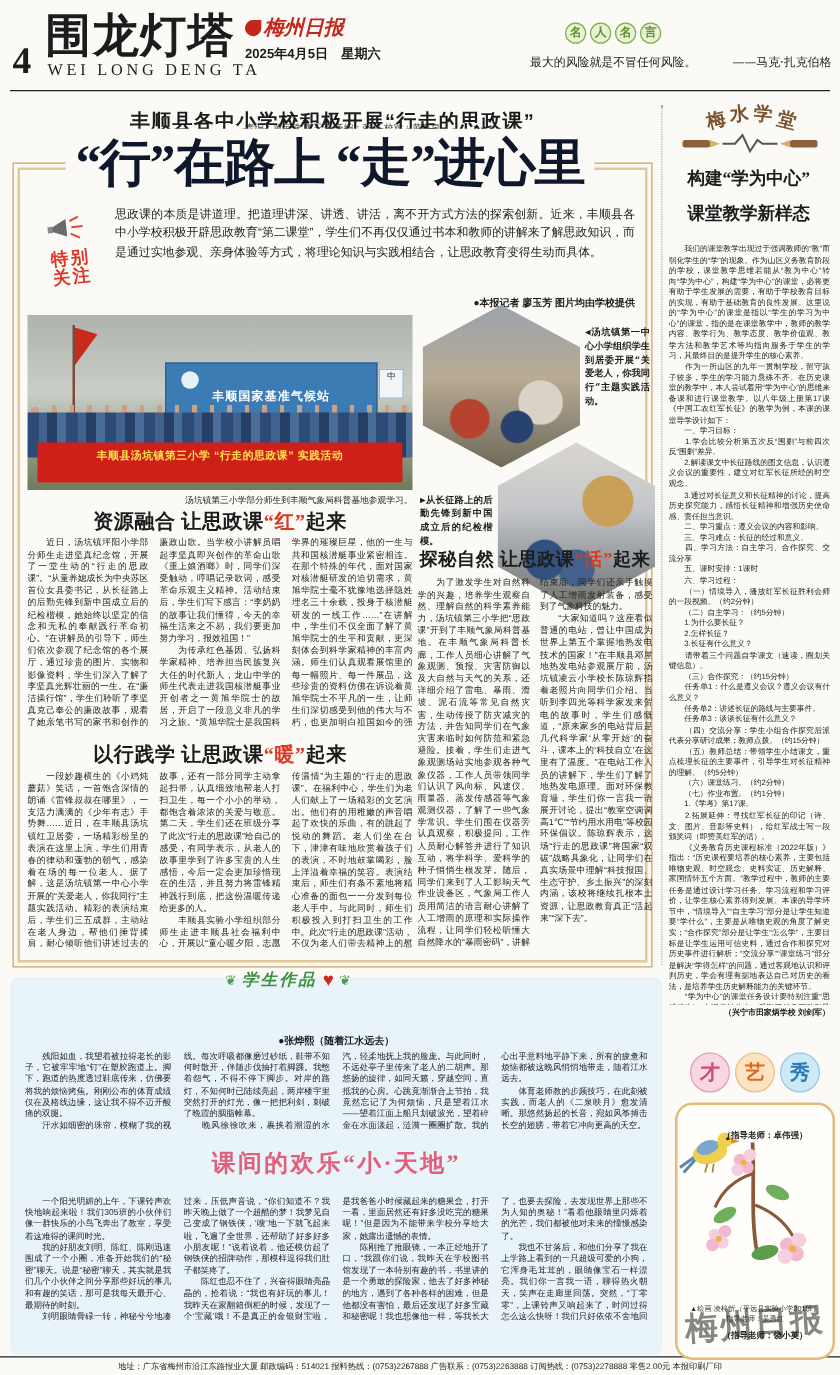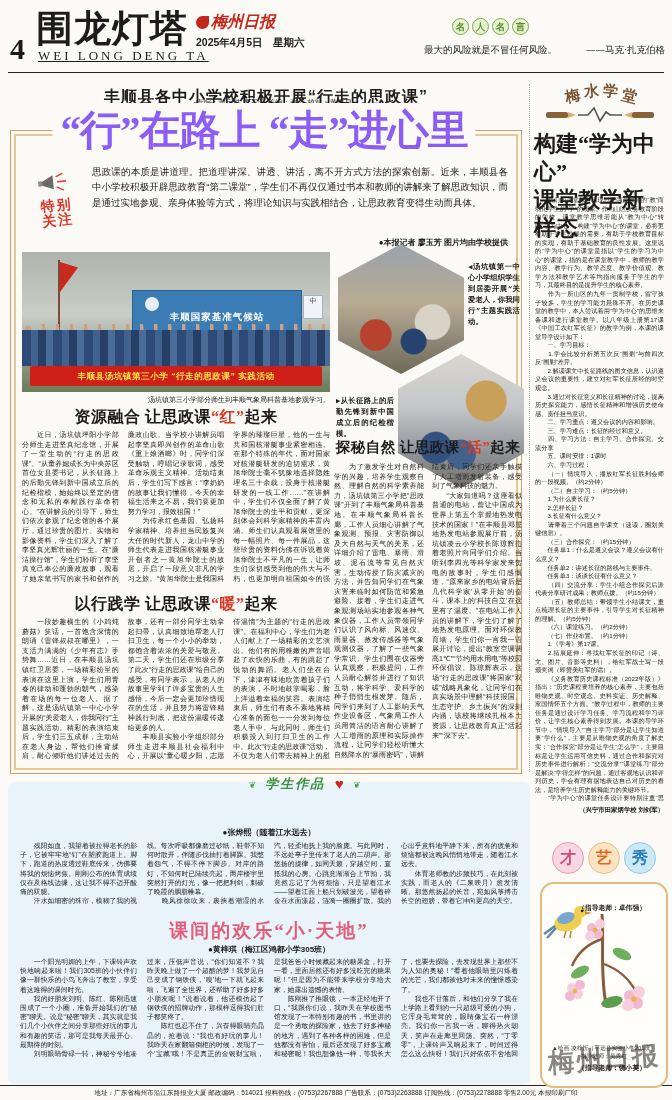--- a/index.html
+++ b/index.html
@@ -2,34 +2,34 @@
 <html><head>
 <meta charset="utf-8">
 <style>
   html,body{margin:0;padding:0;background:#888;}
   .page{position:relative;width:672px;height:1100px;background:#fbfaf6;overflow:hidden;
         font-family:"Liberation Sans","DejaVu Sans",sans-serif;color:#1c1c1c;margin:0 auto;}
   
   .hdr-rule{position:absolute;left:8px;right:8px;top:72px;border-top:1.6px solid #222;}
   .pg-num{position:absolute;left:10px;top:32px;font-size:30px;font-weight:bold;font-family:"Liberation Serif",serif;}
   .mast-cn{position:absolute;left:36px;top:4px;font-size:37px;font-weight:900;letter-spacing:1px;font-family:"Liberation Serif","DejaVu Serif",serif;}
-  .mast-en{position:absolute;left:38px;top:48px;font-size:13px;letter-spacing:3px;font-family:"Liberation Serif",serif;text-decoration:underline;}
+  .mast-en{position:absolute;left:38px;top:48px;font-size:13px;letter-spacing:3px;font-family:"Liberation Serif",serif;}
   .logo{position:absolute;left:196px;top:12px;font-size:16px;font-weight:bold;font-style:italic;color:#c3261a;font-family:"DejaVu Serif",serif;}
   .logo-mark{display:inline-block;width:13px;height:13px;background:#c3261a;border-radius:50% 0 50% 50%;margin-right:2px;vertical-align:-2px;}
   .hdr-date{position:absolute;left:196px;top:36px;font-size:10.5px;font-weight:bold;}
   .hdr-credits{position:absolute;left:196px;top:54px;font-size:7.5px;color:#333;margin-top:44px;}
   .q-badge{position:absolute;left:452px;top:16px;}
   .q-badge span{display:inline-block;width:15px;height:15px;border-radius:50%;background:#e7f2d6;border:1px solid #7fae48;
     color:#5d8f2b;font-size:9.5px;font-weight:bold;line-height:15px;text-align:center;margin-right:3px;}
   .quote{position:absolute;left:424px;top:44px;width:160px;font-size:9.5px;font-family:"DejaVu Serif",serif;}
   .quote-auth{position:absolute;left:586px;top:44px;font-size:9.5px;font-family:"DejaVu Serif",serif;}
   
   .kicker{position:absolute;left:8px;top:87px;width:516px;text-align:center;font-size:16px;font-weight:bold;letter-spacing:1px;z-index:3;}
   .big-title{position:absolute;left:264px;top:103px;transform:translateX(-50%);white-space:nowrap;
-    font-size:41px;font-weight:900;color:#8b5cf6;font-family:"Liberation Serif","DejaVu Serif",serif;
+    font-size:41px;font-weight:900;color:#0f172a;font-family:"Liberation Serif","DejaVu Serif",serif;
     background:#fbfaf6;padding:0 8px;z-index:3;letter-spacing:-1px;}
   .frame{position:absolute;left:10px;top:130px;width:510px;height:642px;border:1px solid #cfa161;z-index:1;}
   .frame::before{content:"";position:absolute;inset:3px;border:2px solid #e6c globe;} 
   .frame::before{content:"";position:absolute;inset:3px;border:2px solid #e6c894;}
   
   .special{position:absolute;left:24px;top:172px;width:64px;z-index:2;transform:rotate(-6deg);text-align:center;}
   .special .ch{font-size:14px;font-weight:900;color:#e03325;line-height:15px;letter-spacing:2px;}
   
   .lead{position:absolute;left:92px;top:164px;width:416px;font-size:9.5px;line-height:1.62;text-align:justify;word-break:break-all;z-index:2;}
   .byline{position:absolute;left:92px;top:237px;width:416px;text-align:right;font-size:8px;font-weight:bold;z-index:2;}
@@ -39,21 +39,21 @@
   .station{position:absolute;right:28px;top:38px;width:168px;height:56px;background:#3c7cb4;border:1px solid #2c5f8d;}
   .station-label{position:absolute;left:0;right:0;top:20px;text-align:center;color:#fff;font-size:9.5px;font-weight:bold;letter-spacing:1px;}
   .station-dot{position:absolute;left:12px;top:6px;width:14px;height:14px;border-radius:50%;background:#e9f1f8;}
   .station-panel{position:absolute;right:-22px;top:4px;width:18px;height:22px;background:#f2f5f7;border:1px solid #9db4c6;font-size:7px;text-align:center;color:#334;}
   .pole{position:absolute;left:36px;top:8px;width:2px;height:84px;background:#7d4a3a;}
   .flag{position:absolute;left:38px;top:10px;width:18px;height:30px;background:#c82a1e;clip-path:polygon(0 0,100% 18%,0 100%);}
   .students{position:absolute;left:0;right:0;bottom:26px;height:36px;
     background:repeating-linear-gradient(90deg,#2e4a78 0 9px,#41628f 9px 16px,#263f66 16px 24px,#4a6c99 24px 31px);}
   .heads{position:absolute;left:0;right:0;bottom:58px;height:10px;
     background:repeating-radial-gradient(circle at 6px 5px,#caa183 0 3.4px,transparent 3.6px 14px);}
-  .banner{position:absolute;left:8px;right:8px;bottom:6px;height:20px;background:#ce1f18;border-radius:2px;
+  .banner{position:absolute;left:8px;right:8px;bottom:6px;height:32px;background:#ce1f18;border-radius:2px;
     color:#ffe14d;font-size:8.6px;font-weight:bold;text-align:center;line-height:20px;letter-spacing:.5px;}
   .cap{font-size:7px;color:#222;z-index:2;}
   .cap-b{font-size:7.4px;font-weight:bold;line-height:11px;z-index:2;text-align:justify;font-family:Liberation Mono, monospace;}
   .cap1{position:absolute;left:22px;top:395px;width:308px;text-align:right;}
   
   .art-h{position:absolute;text-align:center;font-weight:900;font-family:"Liberation Serif","DejaVu Serif",serif;z-index:2;letter-spacing:.5px;}
   .art-h .hl{color:#d93a22;}
   .h1{left:22px;top:407px;width:308px;font-size:16px;}
   .h2{left:22px;top:594px;width:308px;font-size:16px;}
   .h3{left:334px;top:438px;width:188px;font-size:14.5px;}
@@ -79,37 +79,37 @@
   
   .vdiv{position:absolute;left:529px;top:84px;height:688px;border-left:1px dotted #aaa;}
   
   .sb-mast{position:absolute;left:546px;top:82px;width:110px;text-align:center;z-index:2;}
   .sb-mast .c{display:inline-block;font-size:15px;font-weight:900;color:#7a5230;font-family:"DejaVu Serif",serif;}
   .sb-mast .c0{transform:rotate(-14deg) translateY(5px);}
   .sb-mast .c1{transform:rotate(-5deg);}
   .sb-mast .c2{transform:rotate(5deg);}
   .sb-mast .c3{transform:rotate(14deg) translateY(5px);}
   .sb-icon{position:absolute;left:540px;top:104px;width:120px;height:20px;z-index:2;}
-  .sb-title{position:absolute;left:534px;top:130px;width:130px;font-size:22px;line-height:28px;
+  .sb-title{position:absolute;left:534px;top:130px;width:130px;text-align:center;font-size:14px;line-height:28px;
     font-weight:900;font-family:"Liberation Serif","DejaVu Serif",serif;z-index:2;}
   .sb-body{position:absolute;left:535px;top:196px;width:129px;height:608px;font-size:6.2px;line-height:8.55px;
     text-align:justify;word-break:break-all;white-space:pre-line;overflow:hidden;color:#222;z-index:2;}
   .sb-sign{position:absolute;left:535px;top:806px;width:129px;text-align:right;font-size:6.4px;font-weight:bold;z-index:2;}
   
   .talent{position:absolute;left:552px;top:842px;width:112px;z-index:3;}
   .t-circ{display:inline-block;width:30px;height:30px;border-radius:50%;text-align:center;line-height:30px;
     font-size:16px;font-weight:900;font-family:"DejaVu Serif",serif;margin-right:4px;}
   .t0{background:#f6d7e2;color:#d04a7a;border:1.5px solid #e89ab5;}
   .t1{background:#fbe3c4;color:#e0681c;border:1.5px solid #eebe84;}
   .t2{background:#cde9f6;color:#2a7ab5;border:1.5px solid #92c9e4;}
   .art-box{position:absolute;left:540px;top:882px;width:124px;height:202px;border:2px solid #e3bb7e;border-radius:14px;background:#fffefb;z-index:2;overflow:hidden;}
   .art-cap{position:absolute;left:2px;right:2px;bottom:26px;font-size:5.8px;text-align:center;color:#333;line-height:8px;}
   
   .panel{position:absolute;left:8px;top:782px;width:522px;height:302px;background:#e9f3fa;border-radius:6px;z-index:1;}
-  .sw-badge{position:absolute;left:180px;top:775px;width:180px;text-align:right;z-index:3;font-family:Liberation Mono, monospace;}
+  .sw-badge{position:absolute;left:180px;top:775px;width:180px;text-align:left;z-index:3;}
   .sw-badge .txt{font-size:13px;font-weight:900;font-style:italic;color:#3f9142;letter-spacing:2px;}
   .sw-badge .heart{color:#d3271c;font-size:15px;vertical-align:-1px;}
   .sw-badge .leaf{color:#4a9e4d;font-size:11px;}
   .e1-title{position:absolute;left:8px;top:799px;width:522px;text-align:center;font-size:21px;font-weight:900;
     color:#d02f22;letter-spacing:3px;font-family:"Liberation Serif","DejaVu Serif",serif;z-index:2;}
   .e1-by{position:absolute;left:8px;top:827px;width:522px;text-align:center;font-size:8px;font-weight:bold;z-index:2;}
   .e-body{position:absolute;left:20px;width:498px;font-size:6.8px;line-height:9.2px;text-align:justify;word-break:break-all;
     white-space:pre-line;overflow:hidden;column-count:4;column-gap:10px;column-fill:auto;z-index:2;color:#222;}
   .e1-body{top:841px;height:72px;}
   .e1-teacher{position:absolute;right:26px;top:903px;font-size:6.8px;font-weight:bold;z-index:2;}
@@ -300,21 +300,20 @@
 
   <div class="e1-by">●张烨熙（随着江水远去）</div>
   <div class="e-body e1-body">　　残阳如血，我望着被拉得老长的影子，它被牢牢地“钉”在塑胶跑道上。脚下，跑道的热度透过鞋底传来，仿佛要将我的烦恼烤焦。刚刚公布的体育成绩仅在及格线边缘，这让我不得不迈开酸痛的双腿。
 　　汗水如细密的珠帘，模糊了我的视线。每次呼吸都像磨过砂纸，鞋带不知何时散开，伴随步伐抽打着脚踝。我憋着怨气，不得不停下脚步。对岸的路灯，不知何时已陆续亮起，两岸楼宇里突然打开的灯光，像一把把利剑，刺破了晚霞的胭脂帷幕。
 　　晚风徐徐吹来，裹挟着潮湿的水汽，轻柔地抚上我的脸庞。与此同时，不远处亭子里传来了老人的二胡声。那悠扬的旋律，如同天籁，穿越空间，直抵我的心房。心跳竟渐渐合上节拍，我竟然忘记了为何烦恼，只是望着江水——望着江面上船只划破波光，望着碎金在水面漾起，涟漪一圈圈扩散。我的心出乎意料地平静下来，所有的疲惫和烦恼都被这晚风悄悄地带走，随着江水远去。
 　　体育老师教的步频技巧，在此刻被实践，而老人的《二泉映月》愈发清晰。那悠然扬起的长音，宛如风筝搏击长空的翅膀，带着它冲向更高的天空。
 　　我重新迈开脚步，带着某种顿悟——每一步不该是丈量终点的数字，而是让奔跑的自己成为风的一部分。</div>
   <div class="e1-teacher">（指导老师：卓伟强）</div>
 
   <div class="e2-title">课间的欢乐“小·天地”</div>
-  <div class="e2-by">●黄梓琪（梅江区鸿都小学305班）</div>
   <div class="e-body e2-body">　　一个阳光明媚的上午，下课铃声欢快地响起来啦！我们305班的小伙伴们像一群快乐的小鸟飞奔出了教室，享受着这难得的课间时光。
 　　我的好朋友刘明、陈红、陈刚迅速围成了一个小圈，准备开始我们的“秘密”聊天。说是“秘密”聊天，其实就是我们几个小伙伴之间分享那些好玩的事儿和有趣的笑话，那可是我每天最开心、最期待的时刻。
 　　刘明眼睛骨碌一转，神秘兮兮地凑过来，压低声音说，“你们知道不？我昨天晚上做了一个超酷的梦！我梦见自己变成了钢铁侠，‘嗖’地一下就飞起来啦，飞遍了全世界，还帮助了好多好多小朋友呢！”说着说着，他还模仿起了钢铁侠的招牌动作，那模样逗得我们肚子都笑疼了。
 　　陈红也忍不住了，兴奋得眼睛亮晶晶的，抢着说：“我也有好玩的事儿！我昨天在家翻箱倒柜的时候，发现了一个‘宝藏’哦！不是真正的金银财宝啦，是我爸爸小时候藏起来的糖果盒，打开一看，里面居然还有好多没吃完的糖果呢！”但是因为不能带来学校分享给大家，她露出遗憾的表情。
 　　陈刚推了推眼镜，一本正经地开了口，“我跟你们说，我昨天在学校图书馆发现了一本特别有趣的书，书里讲的是一个勇敢的探险家，他去了好多神秘的地方，遇到了各种各样的困难，但是他都没有害怕，最后还发现了好多宝藏和秘密呢！我也想像他一样，等我长大了，也要去探险，去发现世界上那些不为人知的奥秘！”看着他眼睛里闪烁着的光芒，我们都被他对未来的憧憬感染了。
 　　我也不甘落后，和他们分享了我在上学路上看到的一只超级可爱的小狗，它浑身毛茸茸的，眼睛像宝石一样漂亮。我们你一言我一语，聊得热火朝天，笑声在走廊里回荡。突然，“丁零零”，上课铃声又响起来了，时间过得怎么这么快呀！我们只好依依不舍地回到座位上，心里满满的都是快乐。
 　　每次的课间时光，都是我们的欢乐“小天地”。在这段时间里，我们分享着彼此的小秘密、小趣事，也从对方身上学到了勇敢、乐观和对未来的美好憧憬。这些简单的快乐，就像一颗颗彩色的小珠子，串起了我们美好的童年时光。</div>
   <div class="e2-teacher">（指导老师：饶小英）</div>
 
   <div class="wm">梅州日报</div>

